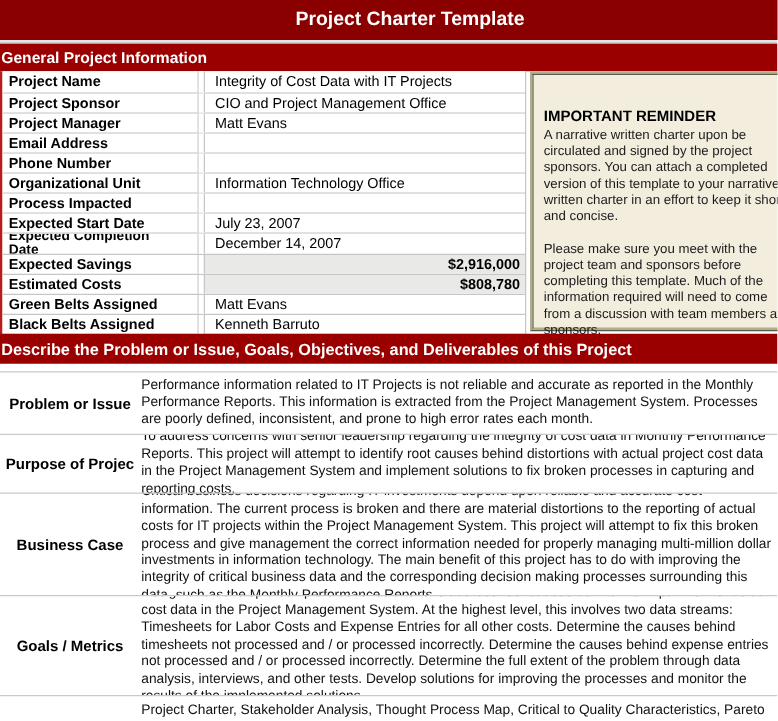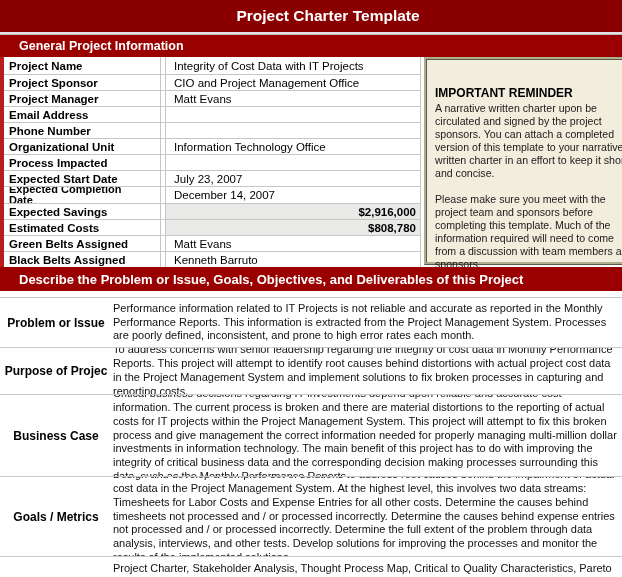--- a/index.html
+++ b/index.html
@@ -10,28 +10,28 @@
   }
   
   .title-bar{
     position:absolute;left:0;top:0;width:622px;height:32px;
     background:#8a0000;color:#fff;font-weight:bold;font-size:15.5px;
     display:flex;align-items:center;justify-content:center;padding-left:17px;
   }
   .title-divider{position:absolute;left:0;top:32px;width:622px;height:3px;background:#e3e3e3;border-bottom:1px solid #bdbdbd;box-sizing:border-box;}
   .section-bar{
     position:absolute;left:0;width:622px;background:#9b0000;color:#fff;
-    font-weight:bold;display:flex;align-items:center;padding-left:19px;box-sizing:border-box;
+    font-weight:bold;display:flex;align-items:center;padding-left:1px;box-sizing:border-box;
   }
   .bar-general{top:35px;height:22px;font-size:12.5px;}
   .bar-describe{top:267px;height:24px;font-size:13px;}
   
   .gen-table{
     position:absolute;left:0;top:57px;width:421px;
-    border-left:4px solid #b91c1c;border-right:1px solid #c6c6c6;box-sizing:border-box;
+    border-left:2px solid #b91c1c;border-right:1px solid #c6c6c6;box-sizing:border-box;
     font-size:11.5px;
   }
   .gen-row{display:flex;height:16px;border-bottom:1px solid #c6c6c6;box-sizing:border-box;background:#fff;}
   .gen-row.h18{height:18px;}
   .gen-row.h17{height:17px;}
   .gen-label{
     width:157px;box-sizing:border-box;border-right:1px solid #c6c6c6;
     font-weight:bold;padding-left:5px;display:flex;align-items:center;
     white-space:nowrap;overflow:hidden;
   }

